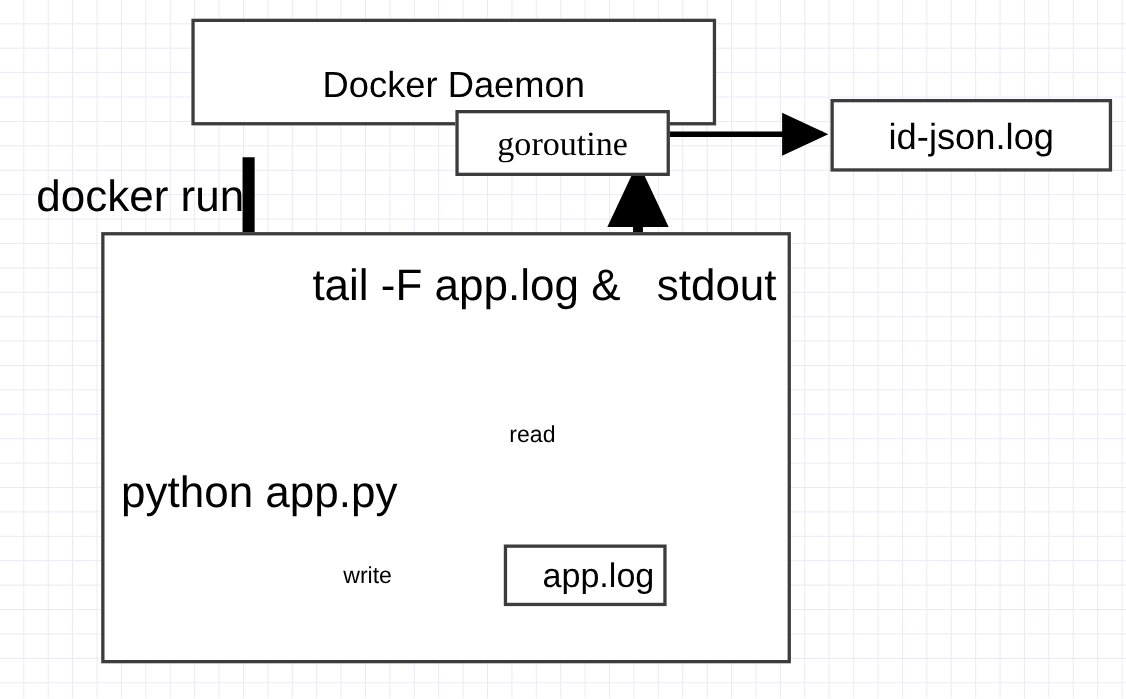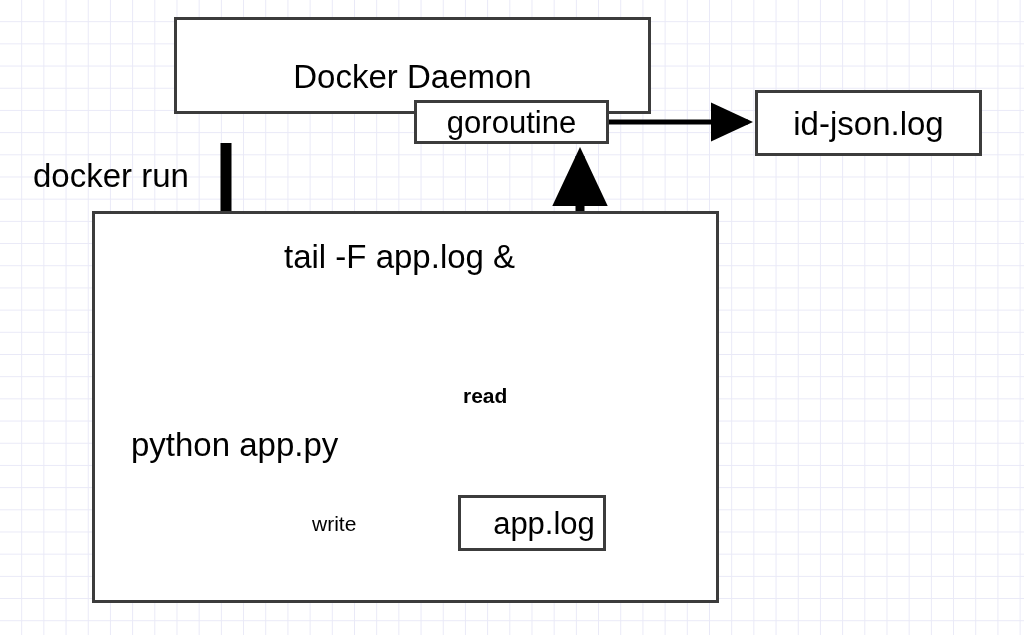--- a/index.html
+++ b/index.html
@@ -41,44 +41,44 @@
   }
   .node-label {
     color: #000000;
     font-size: 33px;
     line-height: 1;
     white-space: nowrap;
   }
   .free-label {
     position: absolute;
     color: #000000;
-    font-size: 33px;
+    font-size: 40px;
     line-height: 1;
     white-space: nowrap;
   }
   .edge-label {
     position: absolute;
     color: #000000;
     font-size: 21px;
     line-height: 1;
     white-space: nowrap;
   }
   #daemon-box   { left: 174px; top: 17px;  width: 477px; height: 97px; align-items: center; }
   #daemon-box .node-label { margin-top: 21px; }
-  #goroutine-box{ left: 414px; top: 100px; width: 195px; height: 44px; }
+  #goroutine-box{ left: 414px; top: 100px; width: 195px; height: 60px; font-family: Liberation Serif, serif; }
   #goroutine-box .node-label { font-size: 31px; }
-  #idjson-box   { left: 755px; top: 90px;  width: 227px; height: 66px; }
+  #idjson-box   { left: 755px; top: 90px;  width: 256px; height: 66px; }
   #container-box{ left: 92px;  top: 211px; width: 627px; height: 392px; display: block; }
   #applog-box   { left: 458px; top: 495px; width: 148px; height: 56px; padding-left: 24px; }
   #applog-box .node-label { font-size: 31px; }
   #label-docker-run { left: 33px;  top: 159px; }
   #label-tail       { left: 284px; top: 240px; }
   #label-stdout     { left: 597px; top: 240px; }
-  #label-python     { left: 131px; top: 428px; }
-  #label-read       { left: 463px; top: 385px; font-weight: bold; }
+  #label-python     { left: 110px; top: 428px; }
+  #label-read       { left: 463px; top: 385px; }
   #label-write      { left: 312px; top: 513px; }
 </style>
 </head>
 <body>
 
 <div id="canvas">
 
   <svg id="diagram-svg" viewBox="0 0 1024 635" xmlns="http://www.w3.org/2000/svg">
     <defs>
       <marker id="arrow-thin" markerWidth="9" markerHeight="9" refX="7.4" refY="4.5" orient="auto" markerUnits="strokeWidth">
@@ -125,20 +125,21 @@
   </div>
 
   <div class="node-box" id="applog-box">
     <span class="node-label">app.log</span>
   </div>
 
   <div class="free-label" id="label-docker-run">docker run</div>
 
   <div class="free-label" id="label-tail">tail -F app.log &amp;</div>
 
+  <div class="free-label" id="label-stdout">stdout</div>
 
   <div class="free-label" id="label-python">python app.py</div>
 
   <div class="edge-label" id="label-read">read</div>
 
   <div class="edge-label" id="label-write">write</div>
 
 </div>
 
 </body></html>

